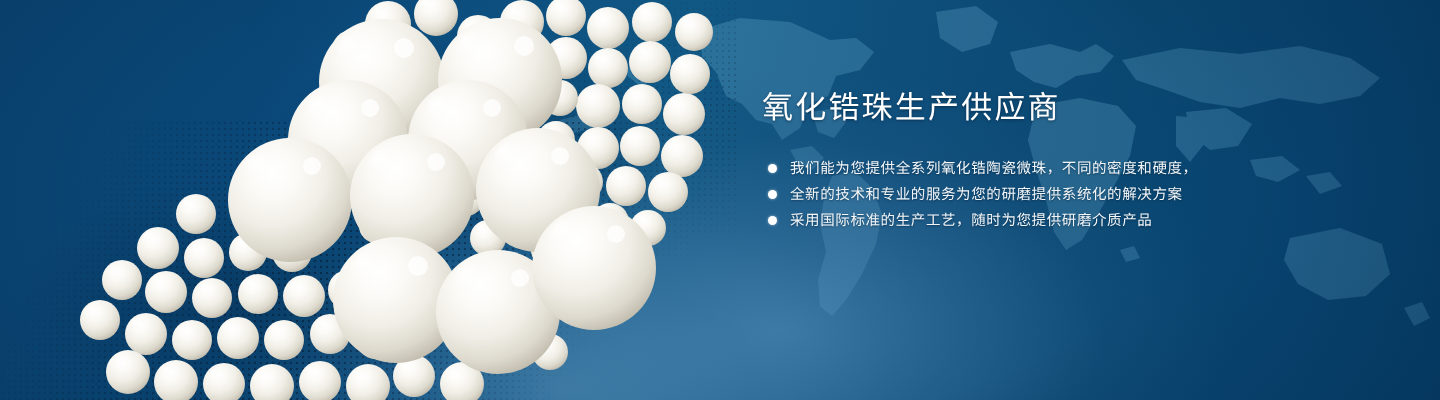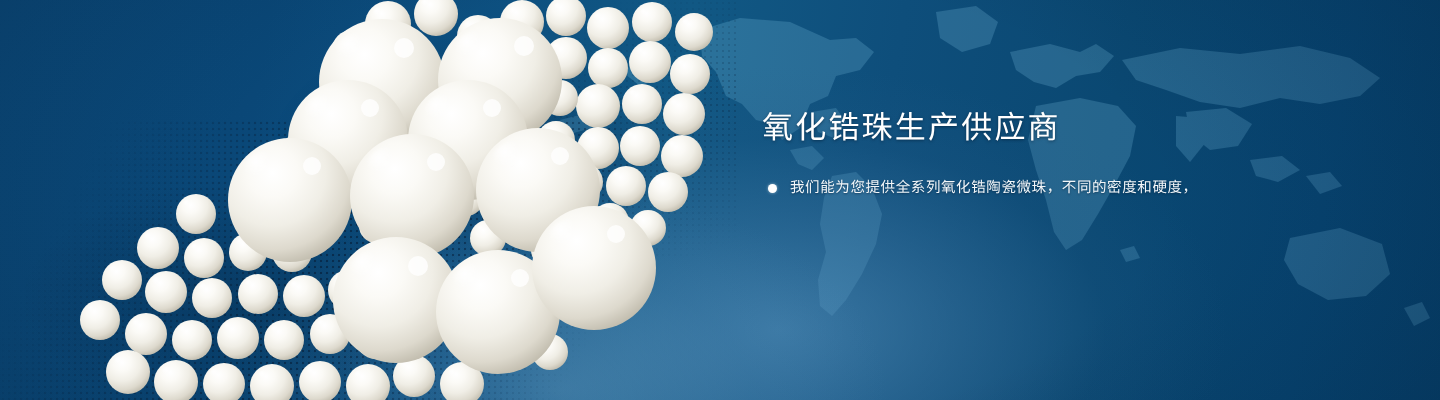--- a/index.html
+++ b/index.html
@@ -90,21 +90,21 @@
   
   .beads{
     position:absolute;
     left:0; top:0; width:740px; height:400px;
   }
   .beads svg{ display:block; width:740px; height:400px; }
 
   
   .copy{
     position:absolute;
-    left:762px; top:108px;
+    left:762px; top:88px;
     width:560px;
   }
   .headline{
     color:#ffffff;
     font-size:31px;
     font-weight:400;
     letter-spacing:2.2px;
     line-height:40px;
     text-shadow:0 1px 3px rgba(2,24,46,.55);
     white-space:nowrap;
@@ -115,21 +115,20 @@
   }
   .bullet{
     position:relative;
     padding-left:28px;
     color:#f2f6f9;
     font-size:14.5px;
     line-height:24px;
     letter-spacing:.6px;
     text-shadow:0 1px 2px rgba(2,24,46,.5);
     margin-bottom:2px;
-    font-family:Liberation Mono, monospace;
   }
   .bullet .dot{
     position:absolute;
     left:6px; top:8px;
     width:9px; height:9px;
     border-radius:50%;
     background:#ffffff;
     box-shadow:0 0 3px rgba(255,255,255,.55);
   }
   .bullet .line2{ display:block; }
@@ -423,18 +422,26 @@
 
     <h1 class="headline">氧化锆珠生产供应商</h1>
 
     <ul class="bullets">
 
       <li class="bullet">
         <span class="dot"></span>
         <span>我们能为您提供全系列氧化锆陶瓷微珠，不同的密度和硬度，</span>
       </li>
 
-
+      <li class="bullet">
+        <span class="dot"></span>
+        <span>全新的技术和专业的服务为您的研磨提供系统化的解决方案</span>
+      </li>
+
+      <li class="bullet">
+        <span class="dot"></span>
+        <span>采用国际标准的生产工艺，随时为您提供研磨介质产品</span>
+      </li>
 
     </ul>
   </div>
 
 </div>
 
 </body></html>

